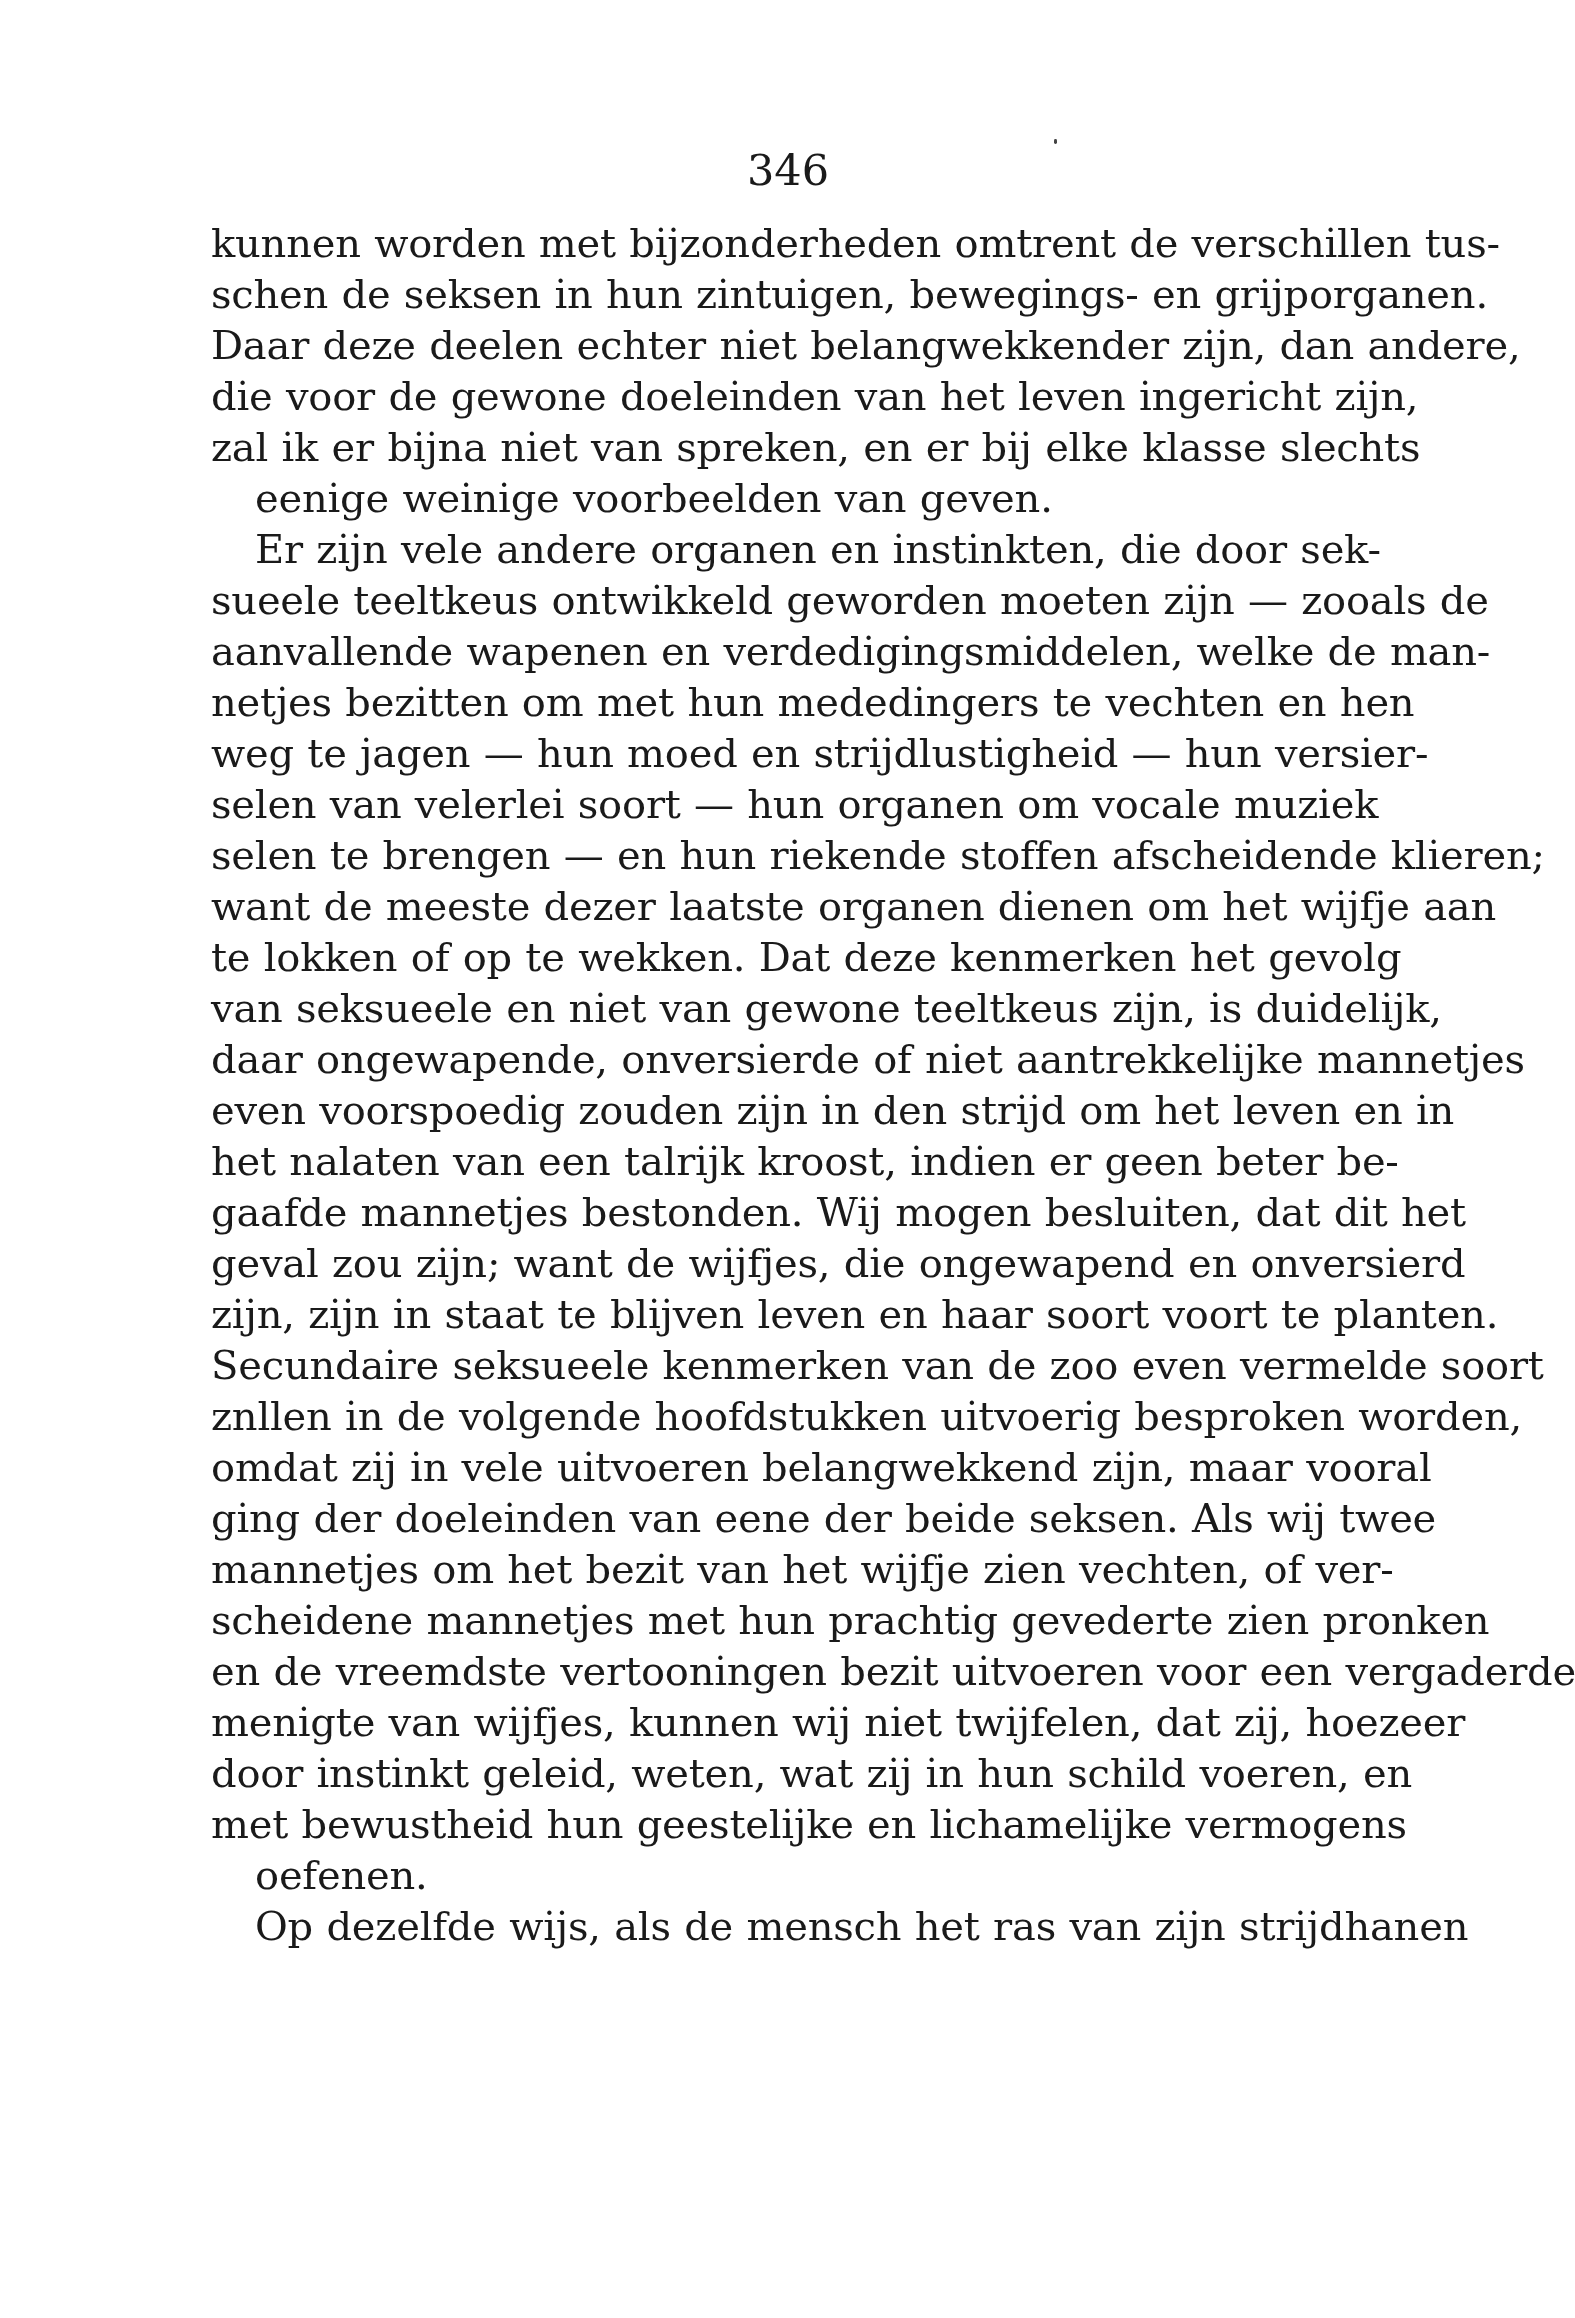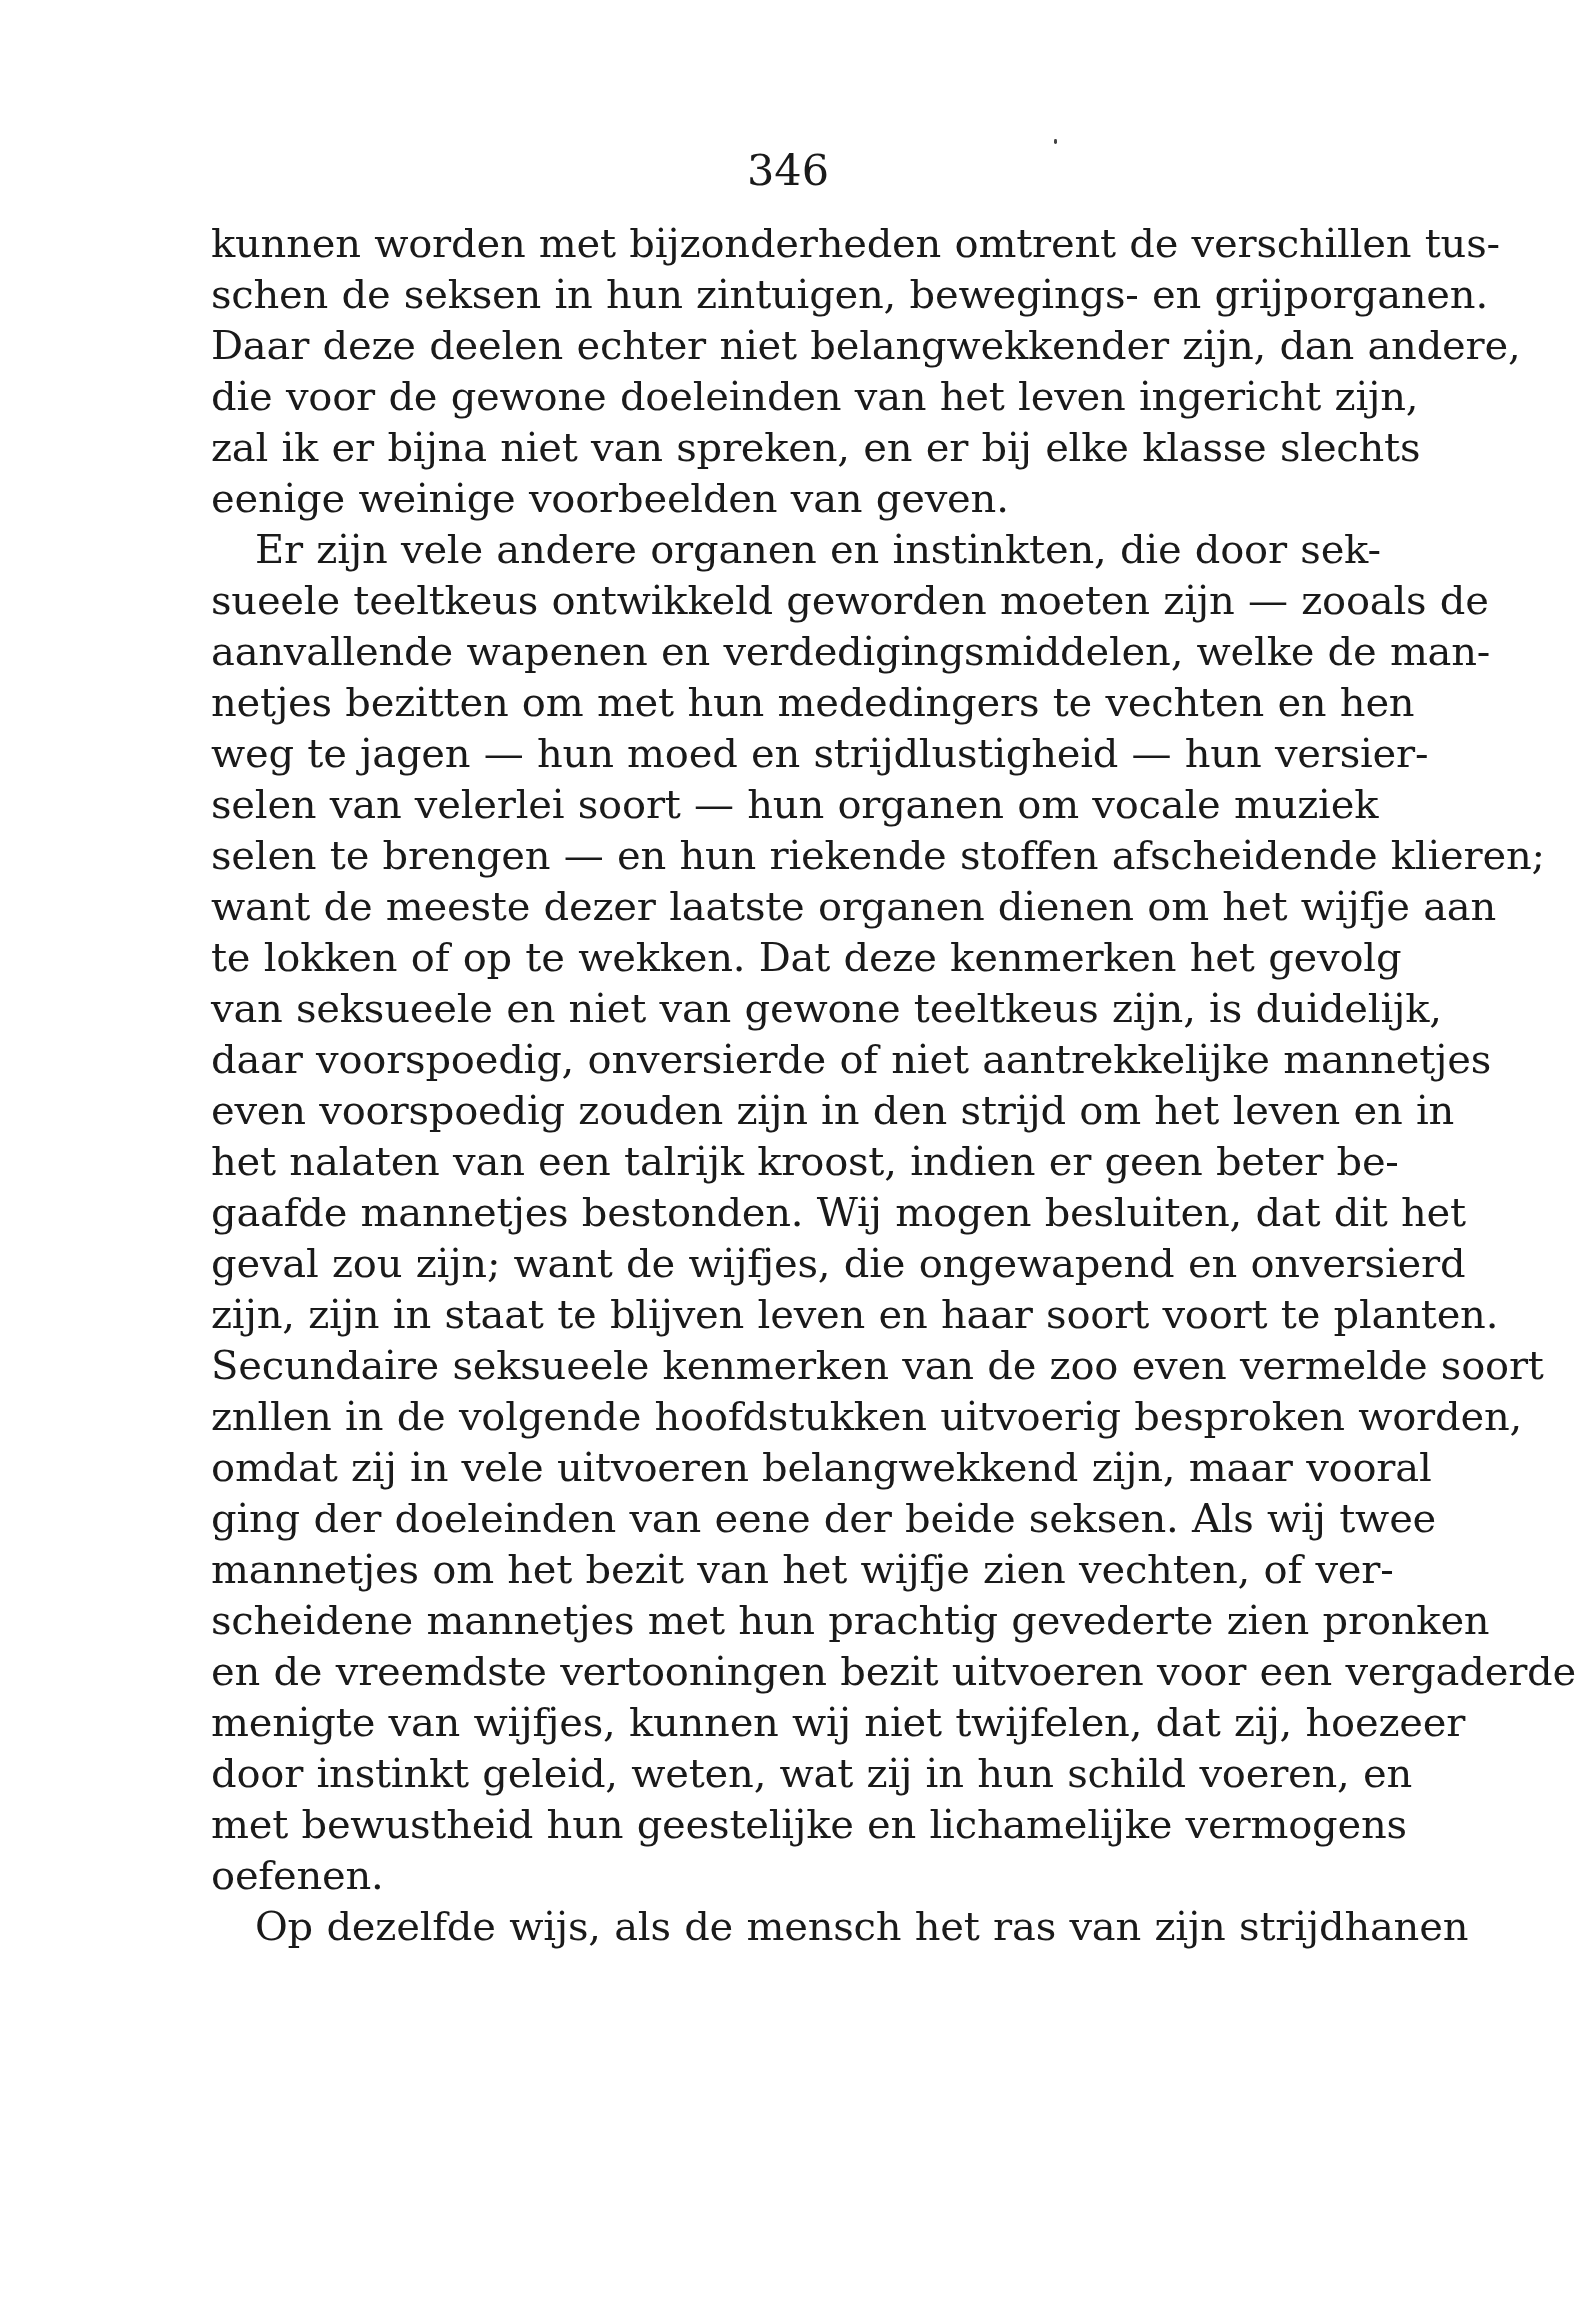--- a/index.html
+++ b/index.html
@@ -37,20 +37,21 @@
       line-height: 51px;
       font-size: 40px;
       white-space: nowrap;
       text-align: justify;
       text-align-last: justify;
       letter-spacing: -0.2px;
       word-spacing: 0.9px;
     }
     .line.last {
       text-align-last: left;
+      margin-left: 44px;
     }
     .line.indent {
       padding-left: 44px;
     }
     .speck {
       position: absolute;
       width: 2.8px;
       height: 4.6px;
       background: #444;
       border-radius: 1.4px;
@@ -79,21 +80,21 @@
       <span class="line indent">Er zijn vele andere organen en instinkten, die door sek-</span>
       <span class="line">sueele teeltkeus ontwikkeld geworden moeten zijn — zooals de</span>
       <span class="line">aanvallende wapenen en verdedigingsmiddelen, welke de man-</span>
       <span class="line">netjes bezitten om met hun mededingers te vechten en hen</span>
       <span class="line">weg te jagen — hun moed en strijdlustigheid — hun versier-</span>
       <span class="line">selen van velerlei soort — hun organen om vocale muziek</span>
       <span class="line">selen te brengen — en hun riekende stoffen afscheidende klieren;</span>
       <span class="line">want de meeste dezer laatste organen dienen om het wijfje aan</span>
       <span class="line">te lokken of op te wekken. Dat deze kenmerken het gevolg</span>
       <span class="line">van seksueele en niet van gewone teeltkeus zijn, is duidelijk,</span>
-      <span class="line">daar voorspoedig, onversierde of niet aantrekkelijke mannetjes</span>
+      <span class="line">daar ongewapende, onversierde of niet aantrekkelijke mannetjes</span>
       <span class="line">even voorspoedig zouden zijn in den strijd om het leven en in</span>
       <span class="line">het nalaten van een talrijk kroost, indien er geen beter be-</span>
       <span class="line">gaafde mannetjes bestonden. Wij mogen besluiten, dat dit het</span>
       <span class="line">geval zou zijn; want de wijfjes, die ongewapend en onversierd</span>
       <span class="line">zijn, zijn in staat te blijven leven en haar soort voort te planten.</span>
       <span class="line">Secundaire seksueele kenmerken van de zoo even vermelde soort</span>
       <span class="line">znllen in de volgende hoofdstukken uitvoerig besproken worden,</span>
       <span class="line">omdat zij in vele uitvoeren belangwekkend zijn, maar vooral</span>
       <span class="line">ging der doeleinden van eene der beide seksen. Als wij twee</span>
       <span class="line">mannetjes om het bezit van het wijfje zien vechten, of ver-</span>

